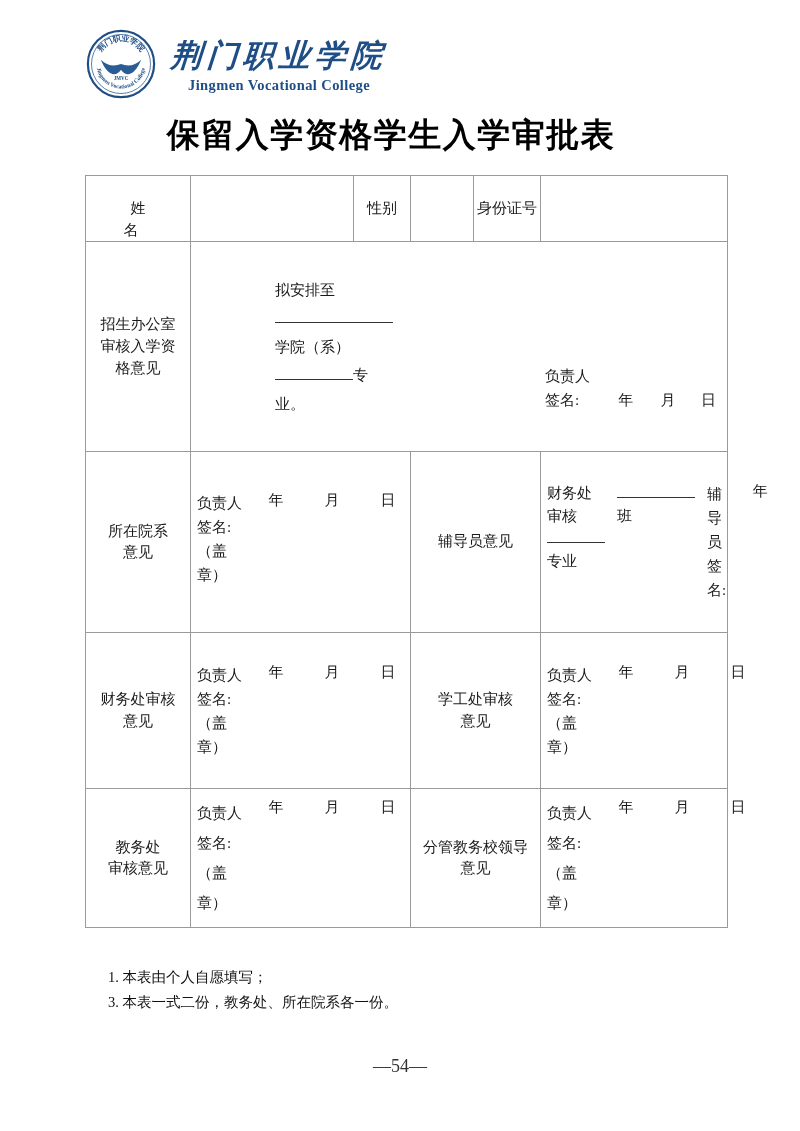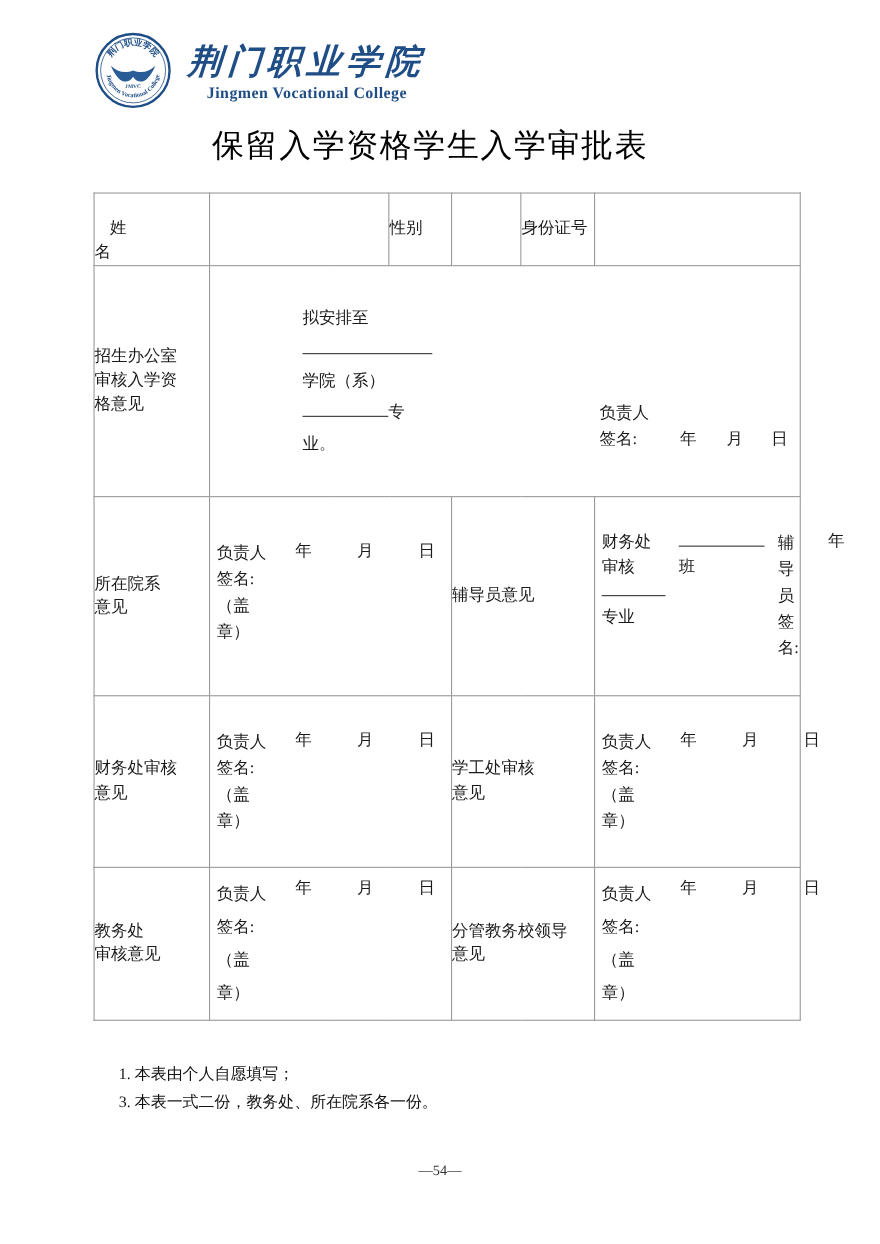--- a/index.html
+++ b/index.html
@@ -67,22 +67,22 @@
   }
 
   
   .doc-title {
     position: absolute;
     left: 0;
     right: 18px;
     top: 113px;
     text-align: center;
     font-family: "Liberation Sans", "DejaVu Sans", sans-serif;
-    font-size: 29px;
-    font-weight: 400;
+    font-size: 33px;
+    font-weight: 700;
     letter-spacing: 1.5px;
     color: #000;
   }
 
   
   .form-table {
     position: absolute;
     left: 85px;
     top: 175px;
     width: 642px;
@@ -90,21 +90,21 @@
     table-layout: fixed;
     font-size: 15px;
   }
   .form-table td {
     border: 1px solid #9a9a9a;
     padding: 0;
     vertical-align: middle;
     position: relative;
   }
   .lbl {
-    text-align: left;
+    text-align: center;
     line-height: 1.45;
     padding: 4px 6px;
     white-space: pre-line;
   }
   .blank-cell { }
 
   .wide-spaced { letter-spacing: 14px; padding-left: 14px; }
 
   
   .op-body {
@@ -149,21 +149,21 @@
   }
   .notes div { white-space: nowrap; }
 
   
   .page-no {
     position: absolute;
     left: 0;
     right: 0;
     top: 1056px;
     text-align: center;
-    font-size: 13px;
+    font-size: 18px;
     letter-spacing: 0px;
     color: #333;
   }
 </style>
 </head>
 <body>
 
 <div class="page">
 
   <div class="letterhead">

